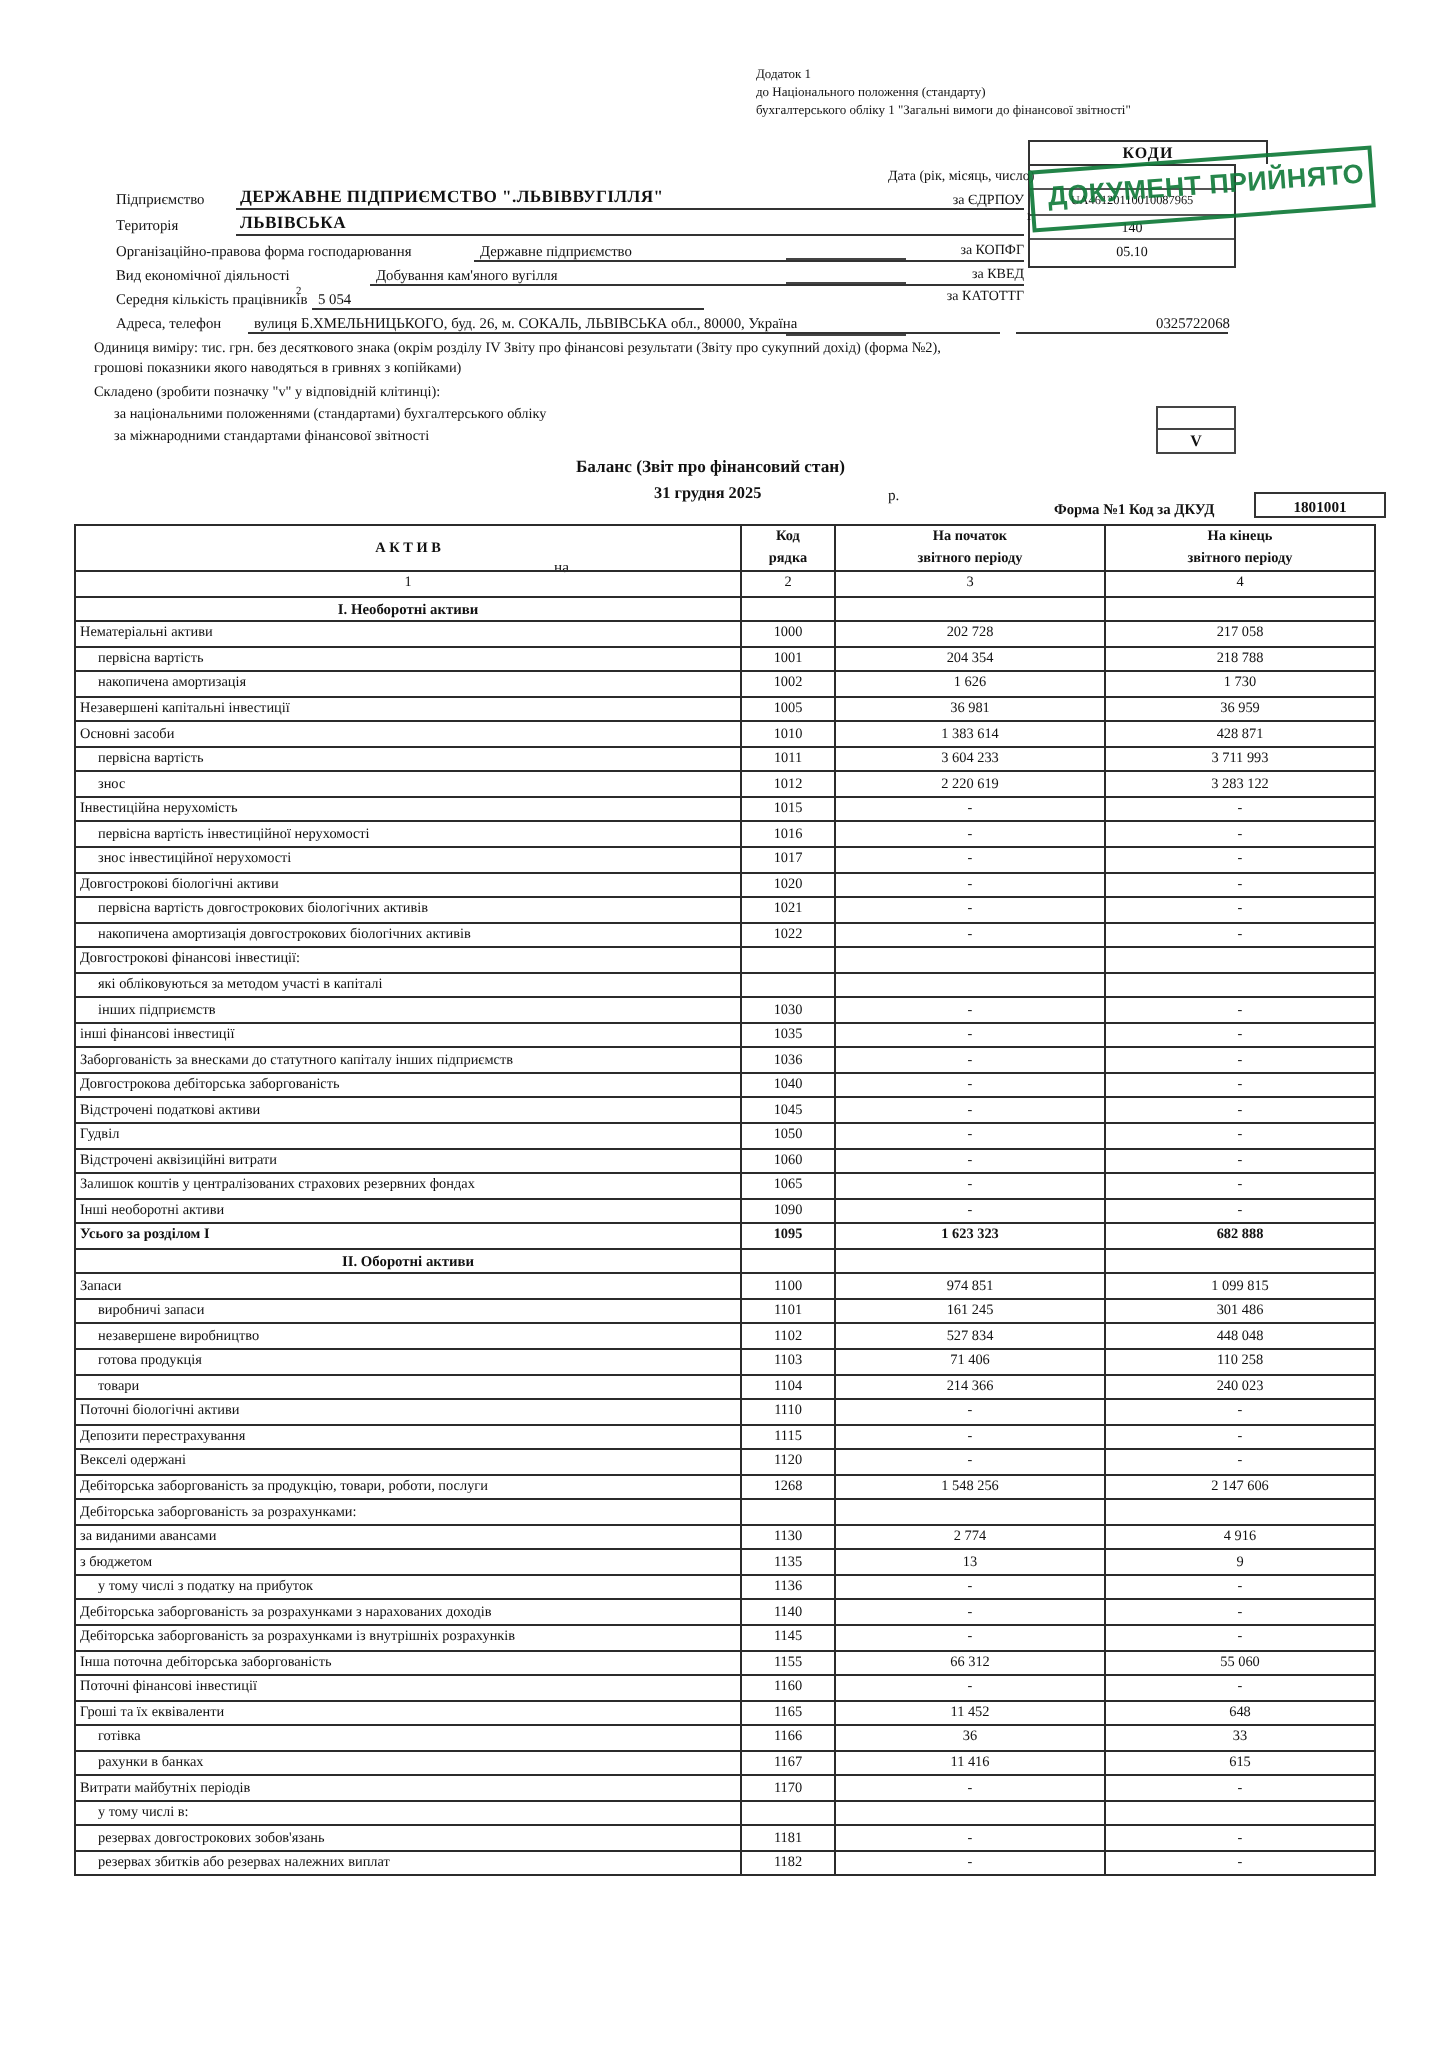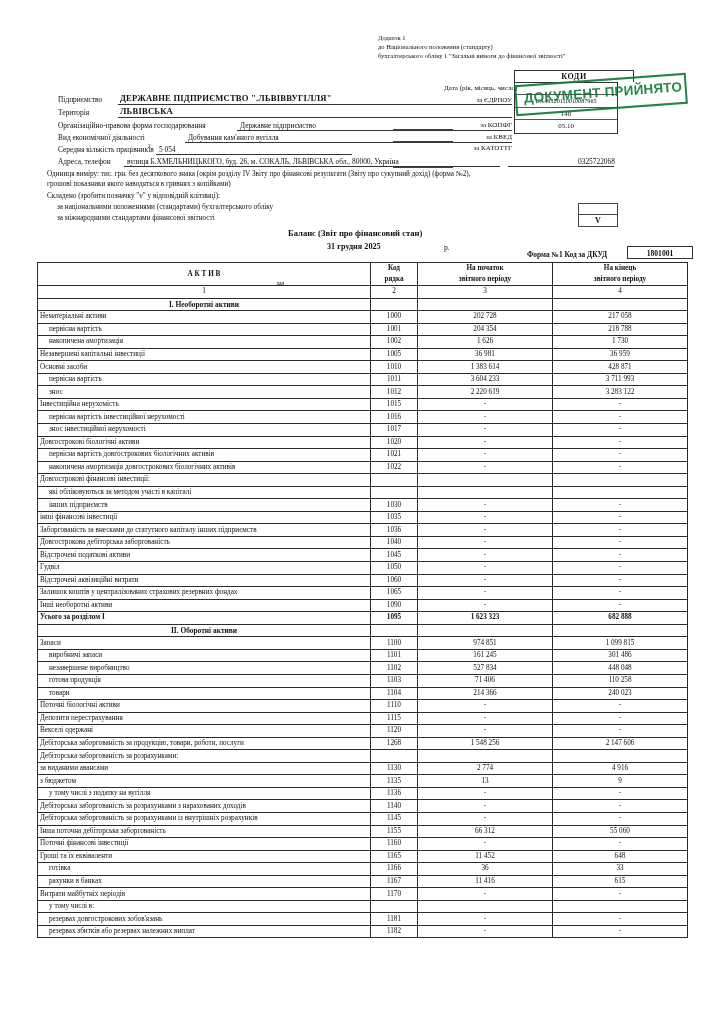--- a/index.html
+++ b/index.html
@@ -609,21 +609,21 @@
           <td class="numcol">2 774</td>
           <td class="numcol">4 916</td>
         </tr>
         <tr class="">
           <td class="namecol">з бюджетом</td>
           <td class="codecol">1135</td>
           <td class="numcol">13</td>
           <td class="numcol">9</td>
         </tr>
         <tr class="">
-          <td class="namecol ind1">у тому числі з податку на вугілля</td>
+          <td class="namecol ind1">у тому числі з податку на прибуток</td>
           <td class="codecol">1136</td>
           <td class="numcol">-</td>
           <td class="numcol">-</td>
         </tr>
         <tr class="">
           <td class="namecol">Дебіторська заборгованість за розрахунками з нарахованих доходів</td>
           <td class="codecol">1140</td>
           <td class="numcol">-</td>
           <td class="numcol">-</td>
         </tr>

